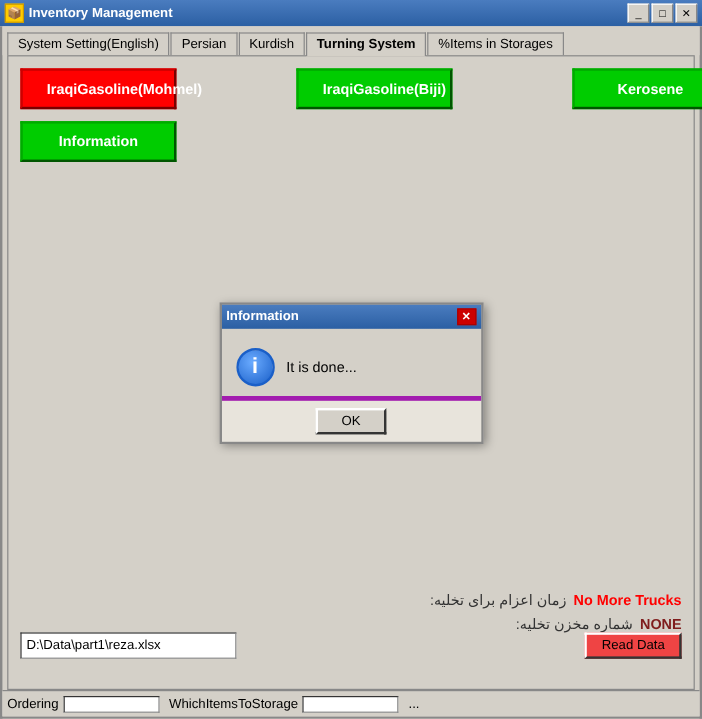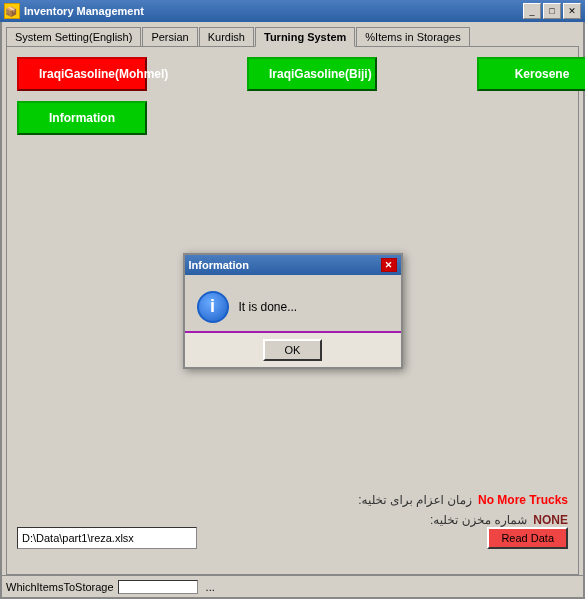--- a/index.html
+++ b/index.html
@@ -250,21 +250,21 @@
       display: flex;
       align-items: center;
       justify-content: center;
       color: white;
       font-size: 18px;
       font-weight: bold;
       flex-shrink: 0;
     }
     .dialog-footer {
       background: #e8e4dc;
-      border-top: 2px solid #a21caf;
+      border-top: 4px solid #a21caf;
       padding: 6px;
       display: flex;
       justify-content: center;
     }
     .ok-btn {
       background: #d4d0c8;
       border: 2px outset #fff;
       border-right-color: #888;
       border-bottom-color: #888;
       padding: 3px 20px;
@@ -352,18 +352,22 @@
       </div>
             <div></div>
           </div>
           <button class="read-btn">Read Data</button>
         </div>
       </div>
   </div>
 
   <div class="status-bar">
     <div class="status-item">
+      <span>Ordering</span>
+      <div class="status-progress"></div>
+    </div>
+    <div class="status-item">
       <span>WhichItemsToStorage</span>
       <div class="status-progress"></div>
     </div>
     <span>...</span>
   </div>
 </div>
 
 </body></html>

